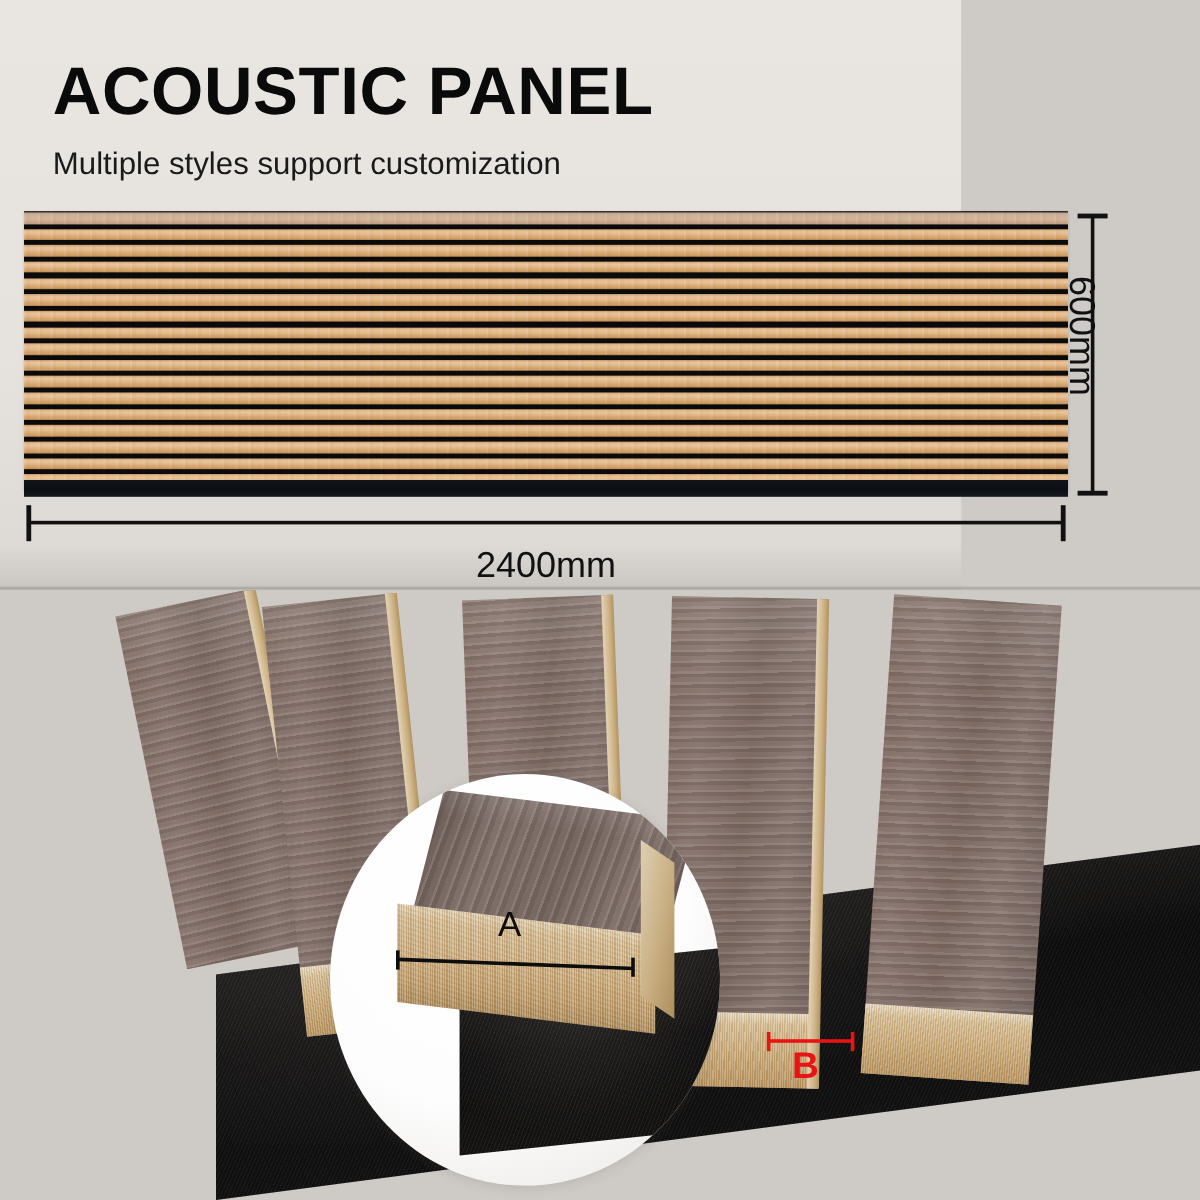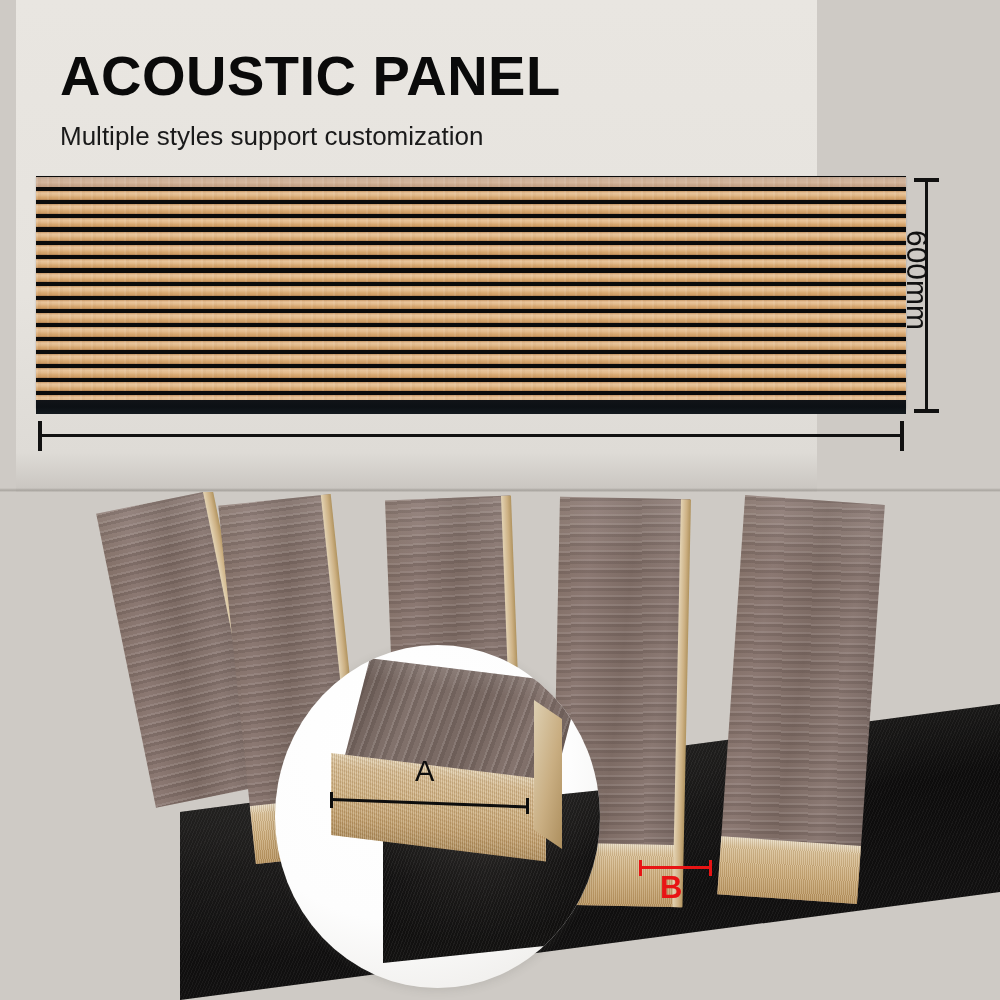--- a/index.html
+++ b/index.html
@@ -6,21 +6,21 @@
   html,body { width:1000px; height:1000px; }
   body {
     font-family:"Liberation Sans", sans-serif;
     background:#cecac5;
     overflow:hidden;
     position:relative;
   }
 
   
   #top-section {
-    position:absolute; left:16px; top:0; width:801px; height:492px;
+    position:absolute; left:0; top:0; width:801px; height:492px;
     background:linear-gradient(180deg,#e9e6e1 0%,#e6e3de 60%,#dedbd6 92%,#c8c4bf 100%);
   }
   #section-divider {
     position:absolute; left:0; top:488px; width:1000px; height:5px;
     background:linear-gradient(180deg,rgba(150,146,140,0.0) 0%,rgba(140,136,130,0.55) 45%,rgba(170,166,160,0.35) 70%,rgba(206,202,197,0) 100%);
   }
 
   #headline {
     position:absolute; left:44px; top:48px;
     font-size:56px; font-weight:bold; letter-spacing:0.5px;
@@ -286,20 +286,21 @@
     <div class="line"></div>
     <div class="cap-bot"></div>
   </div>
   <div id="dim-height-label">600mm</div>
 
   <div id="dim-width">
     <div class="cap-l"></div>
     <div class="line"></div>
     <div class="cap-r"></div>
   </div>
+  <div id="dim-width-label">2400mm</div>
 
 </div>
 
 <div id="section-divider"></div>
 
 <div id="bottom-section">
 
   <div id="photo">
     <div id="photo-felt"></div>
 

